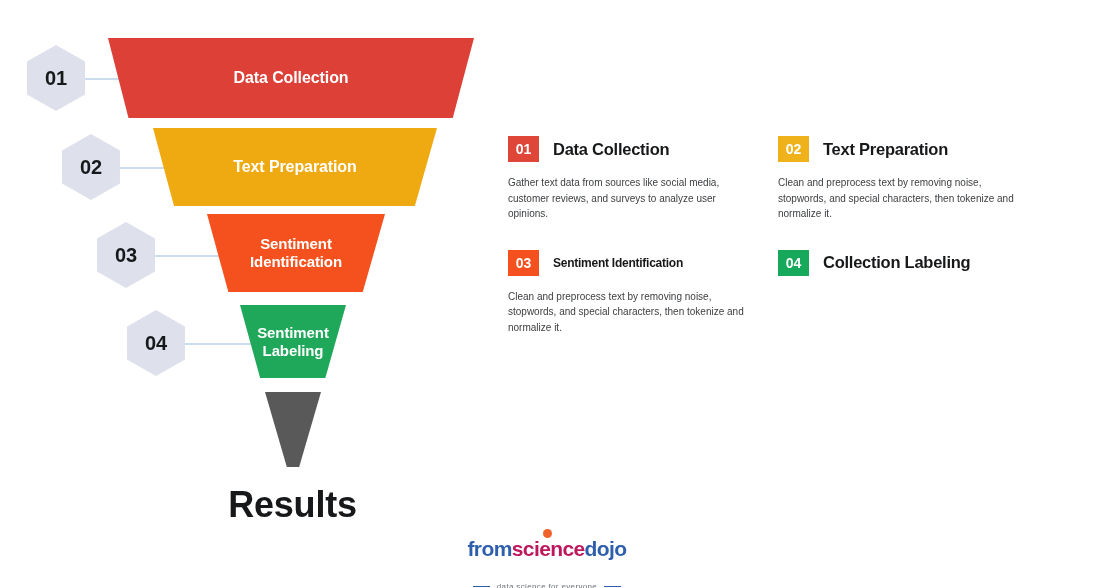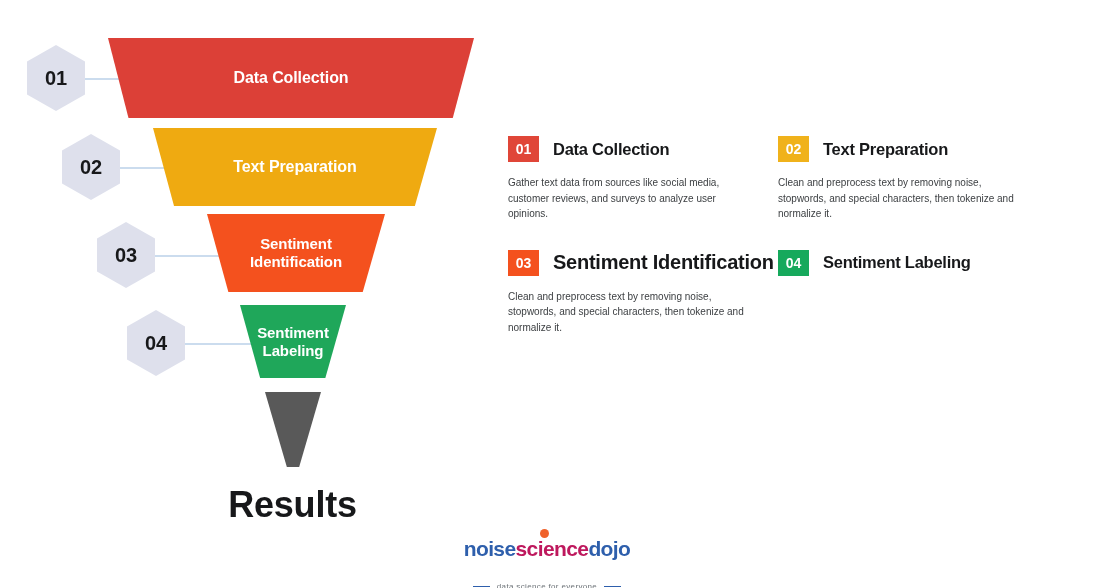--- a/index.html
+++ b/index.html
@@ -163,21 +163,21 @@
     color: #17181a;
     letter-spacing: -0.25px;
     white-space: nowrap;
   }
   .step-body {
     font-size: 10px;
     line-height: 1.55;
     color: #3d4043;
     max-width: 238px;
   }
-  .step-card.wide .step-title { font-size: 20px; }
+  .step-card.wide .step-title { font-size: 12px; }
 
   
   #logo {
     position: absolute;
     left: 0;
     top: 538px;
     width: 1094px;
     display: flex;
     flex-direction: column;
     align-items: center;
@@ -303,31 +303,31 @@
           <div class="step-title">Sentiment Identification</div>
         </div>
         <div class="step-body">Clean and preprocess text by removing noise, stopwords, and special characters, then tokenize and normalize it.</div>
       </div>
 
       <div class="step-card">
         <div class="step-head">
           <div class="step-badge" style="background:#16A95C">
             <span>04</span>
           </div>
-          <div class="step-title">Sentiment Labeling</div>
+          <div class="step-title">Collection Labeling</div>
         </div>
       </div>
 
     </div>
   </div>
 
   <div id="logo">
     <div class="logo-word">
       <span class="logo-dot"></span>
-      <span class="lg-blue">noise</span>
+      <span class="lg-blue">from</span>
       <span class="lg-orange">science</span>
       <span class="lg-blue">dojo</span>
     </div>
     <div class="logo-tag">
       <span class="tag-rule"></span>
       <span>data science for everyone</span>
       <span class="tag-rule"></span>
     </div>
   </div>
 

